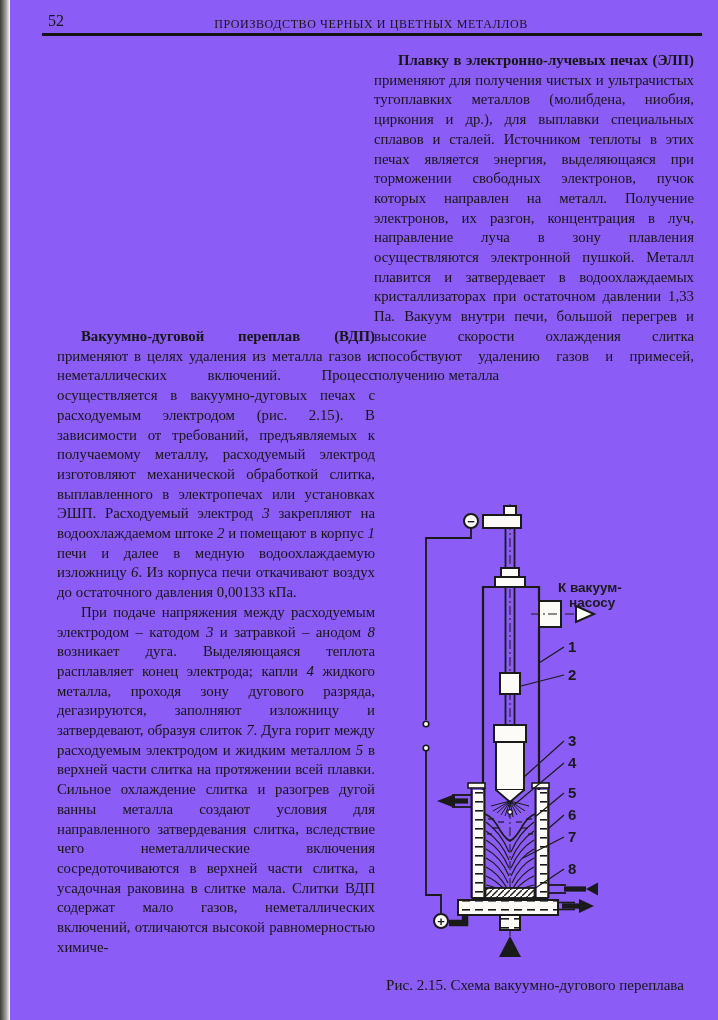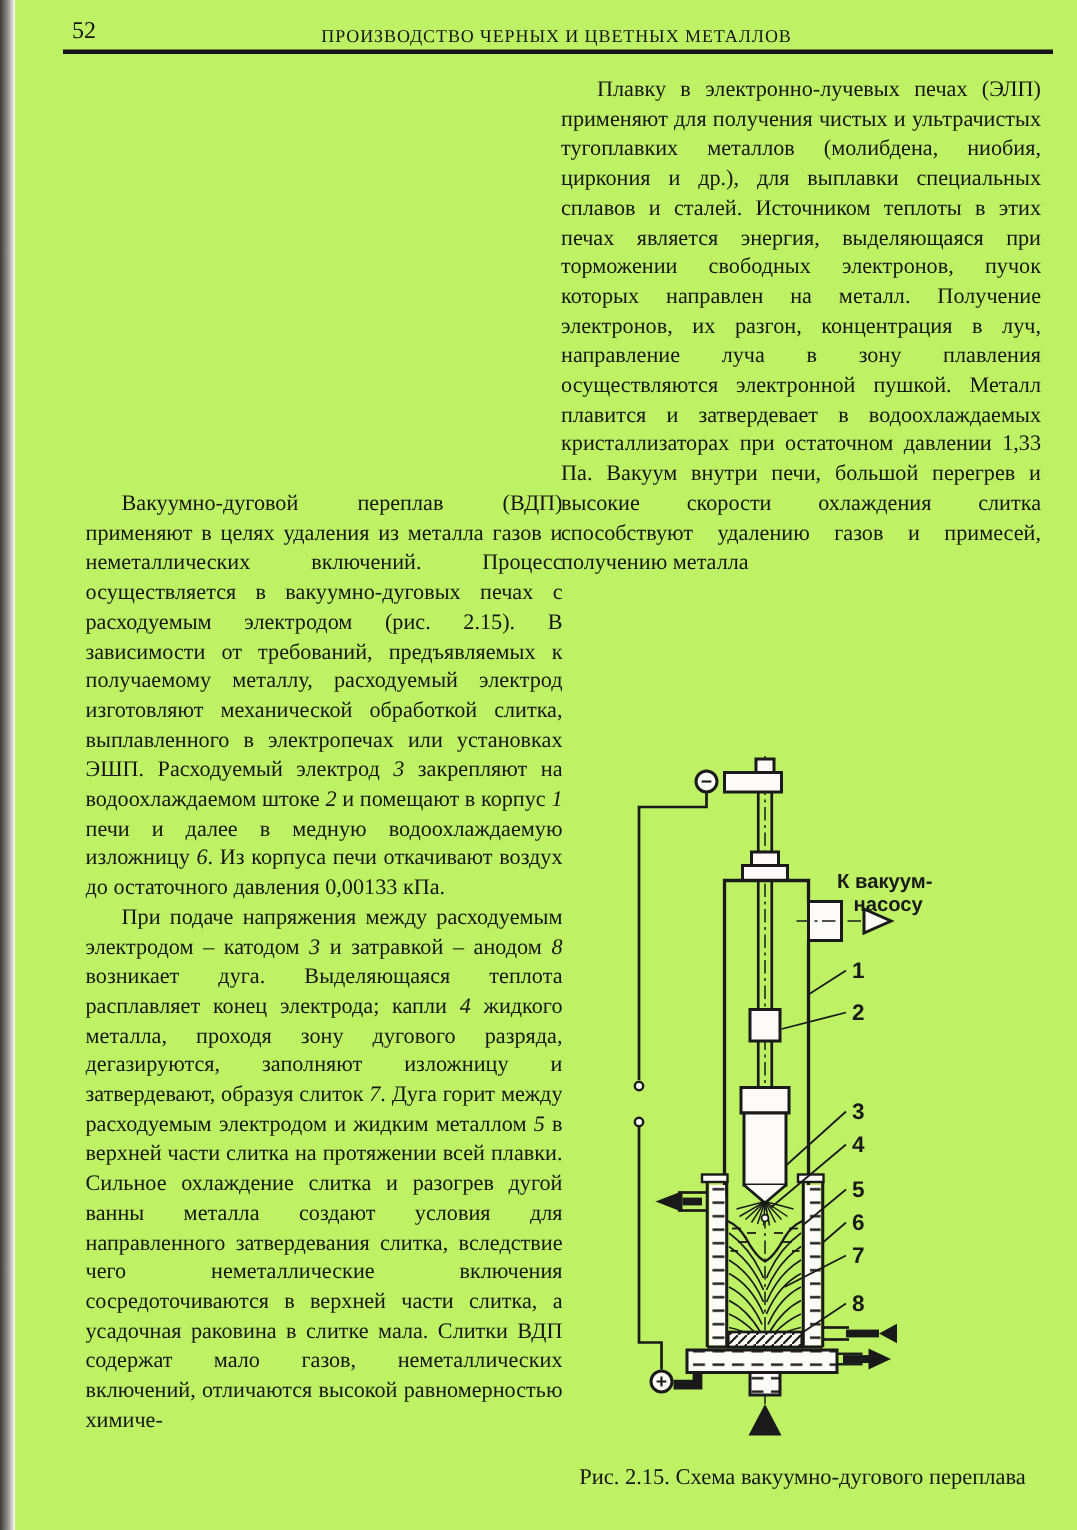--- a/index.html
+++ b/index.html
@@ -1,33 +1,33 @@
 <!DOCTYPE html>
 <html><head>
 <meta charset="utf-8">
 <style>
   html,body{margin:0;padding:0;}
   body{background:#e8e6e1;}
   .page{
     position:relative;width:718px;height:1020px;margin:0 auto;
-    background:#bef264;color:#161616;overflow:hidden;
+    background:#8b5cf6;color:#161616;overflow:hidden;
     font-family:"Liberation Serif","DejaVu Serif",serif;
   }
   .scan-edge{position:absolute;left:0;top:0;width:10px;height:1020px;
     background:linear-gradient(90deg,#3a3a3a 0%,#9a9790 55%,#fcfbf7 100%);}
   .pagenum{position:absolute;left:48px;top:12px;font-size:16px;}
   .runhead{position:absolute;left:42px;top:17px;width:658px;text-align:center;
     font-size:12px;letter-spacing:.6px;}
   .rule{position:absolute;left:42px;top:33px;width:660px;height:3px;background:#141414;}
   .col{position:absolute;font-size:14.8px;line-height:19.7px;text-align:justify;}
   .col-left{left:57px;top:327px;width:318px;height:686px;overflow:hidden;}
   .col-right{left:374px;top:51px;width:320px;height:458px;overflow:hidden;}
   p.para{margin:0;text-indent:24px;}
   p.para.noindent{text-indent:0;}
-  .b{font-weight:normal;}
+  .b{font-weight:bold;}
   .i{font-style:italic;}
   .figwrap{position:absolute;left:408px;top:500px;width:300px;height:470px;}
   .figcaption{position:absolute;left:372px;top:977px;width:326px;text-align:center;
     font-size:15px;}
   svg text{font-family:"Liberation Sans","DejaVu Sans",sans-serif;fill:#1a1a1a;}
   svg .callout{font-size:15px;font-weight:700;}
   svg .vlabel{font-size:13.5px;font-weight:700;}
   svg .term{font-size:13px;font-weight:700;}
 </style>
 </head>

